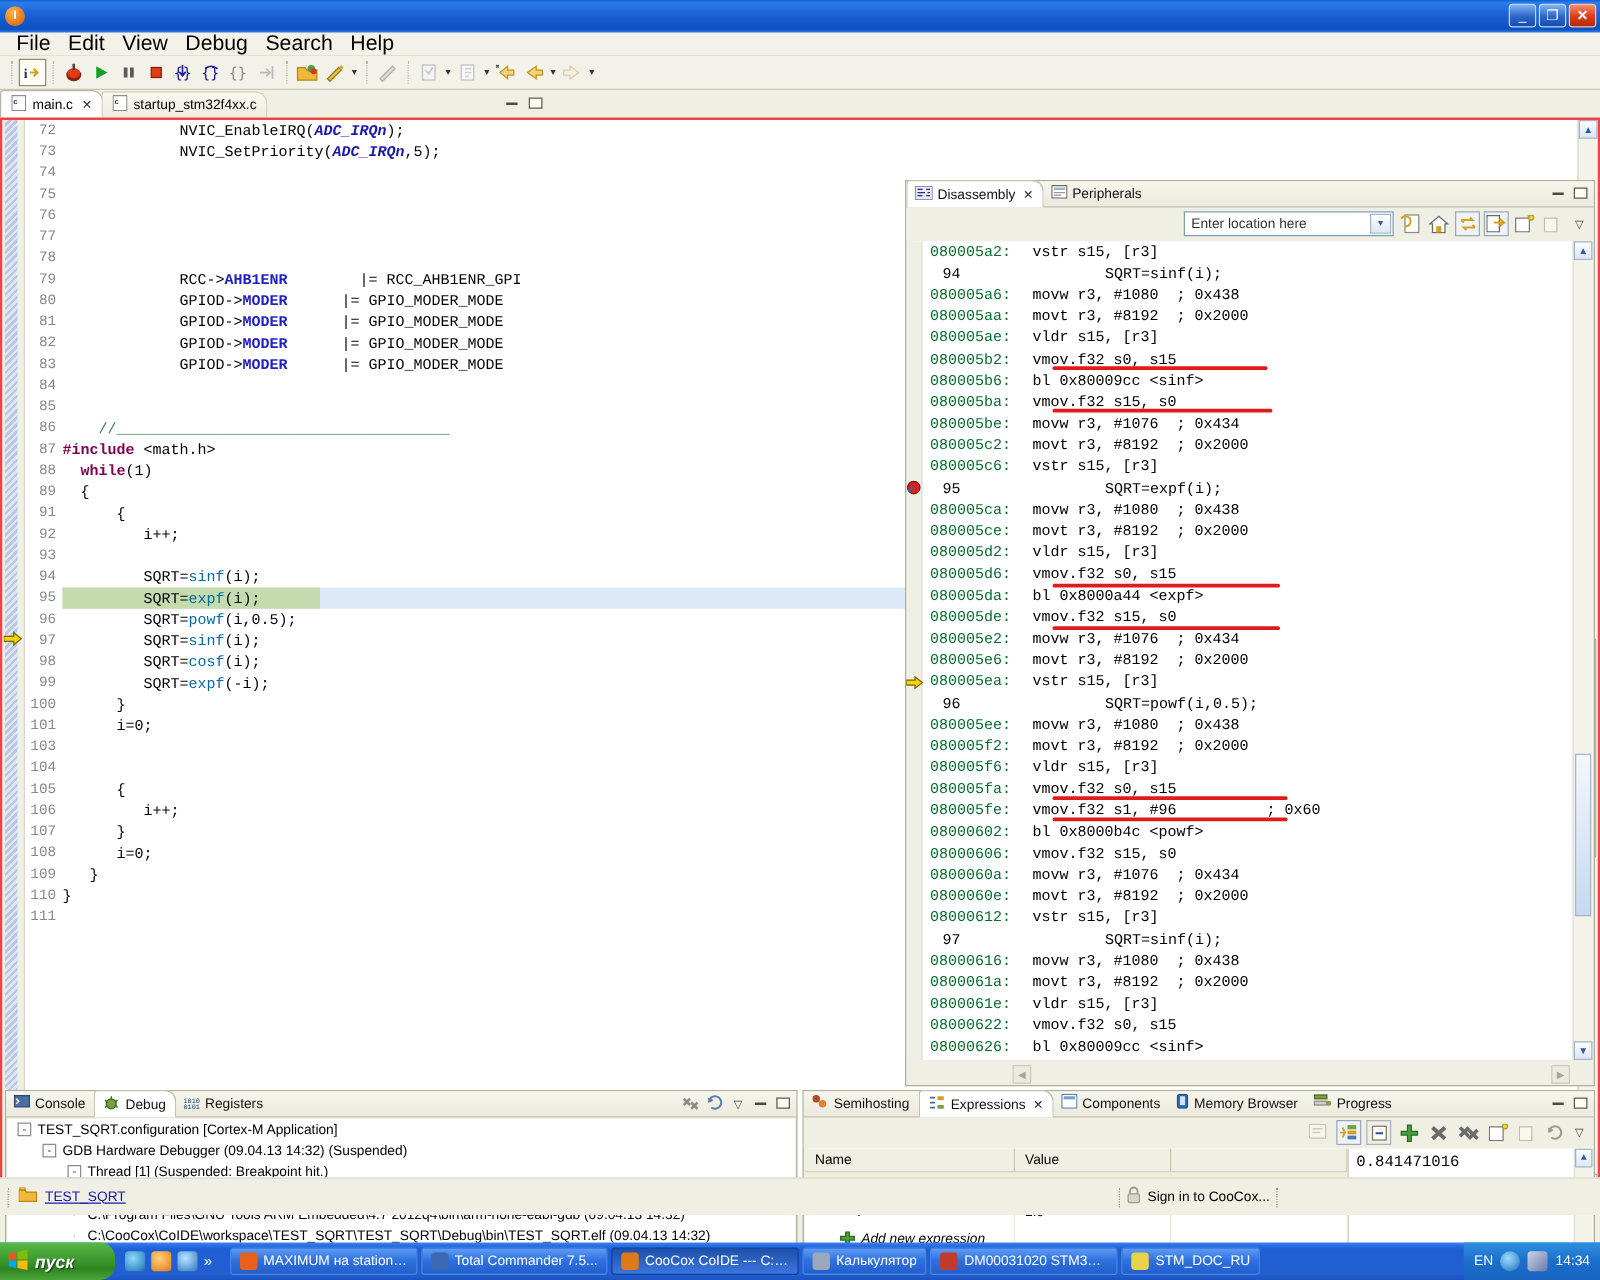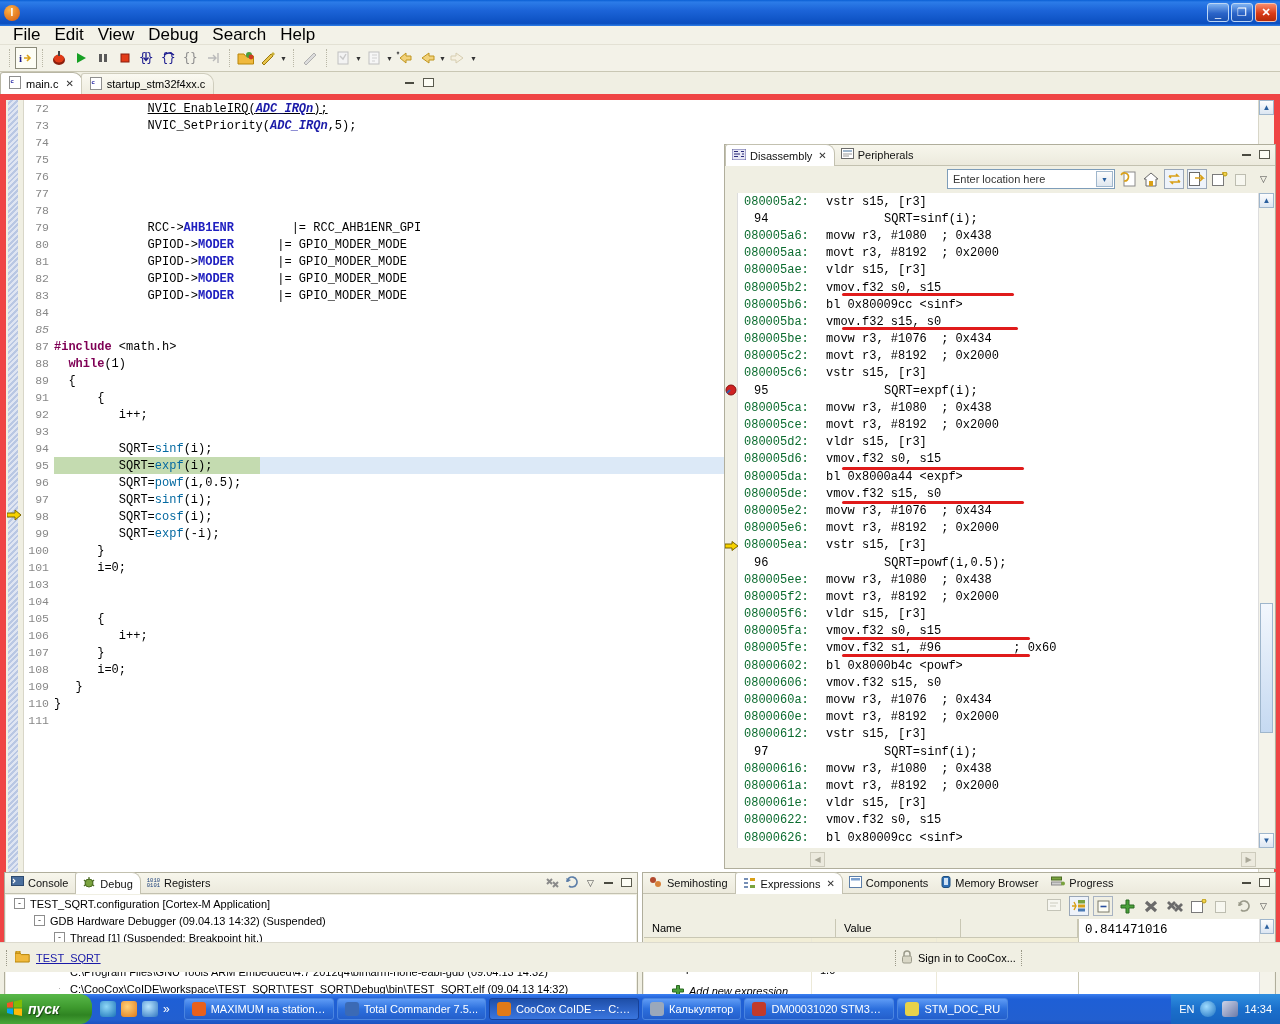--- a/index.html
+++ b/index.html
@@ -115,21 +115,21 @@
           display:flex;align-items:center;justify-content:center; font-size:9px; line-height:9px; color:#333; flex:0 0 auto; }
   .tline { width:11px; height:11px; flex:0 0 auto; color:#aaa; font-size:9px; text-align:center; }
 
   
   #v-editor { left: 282px; top: 72px; width: 438px; height: 725px; border:none; background:transparent; }
   #edtabs { height: 22px; position:relative; display:flex; align-items:flex-end; }
   .etab { height:21px; display:flex;align-items:center;gap:5px; padding:0 8px; font-size:11px; white-space:nowrap; }
   .etab.active { background:#fff; border:1px solid #b8b6a4; border-bottom:none; border-radius:3px 10px 0 0; height:22px; }
   .etab.inactive { background: linear-gradient(180deg,#faf9f1,#eeecdf); border:1px solid #cfcdbd; border-bottom:none; border-radius:3px 10px 0 0; margin-left:-2px;}
   #edtools { position:absolute; right:2px; top:3px; display:flex; gap:4px; }
-  #edbody { position:absolute; left:0; top:22px; right:0; bottom:0; background:#fff; border:6px solid #ef4444; display:flex; }
+  #edbody { position:absolute; left:0; top:22px; right:0; bottom:0; background:#fff; border:2px solid #ef4444; display:flex; }
   #ed-marker { width:18px; background:#f0efe3; border-right:1px solid #d8d6c8; position:relative; }
   #ed-marker .stripe { position:absolute;left:2px;top:0;bottom:0;width:10px;
     background: repeating-linear-gradient(135deg,#dfe5f2 0 2px,#b9c7e3 2px 4px); }
   #ed-code { flex:1; position:relative; overflow:hidden;
     font-family:"Liberation Mono","DejaVu Sans Mono",monospace; font-size:12px; }
   .cline { height:17px; display:flex; align-items:center; position:relative; white-space:pre; }
   .cnum { width:30px; text-align:right; padding-right:5px; color:#888; flex:0 0 auto;
           font-family:"Liberation Mono",monospace; font-size:11.5px; }
   .ctext { flex:1; color:#000; }
   .cline.hl .ctext-bg { position:absolute; left:30px; right:0; top:0; bottom:0; background:#dce9f7; }
@@ -593,34 +593,35 @@
     <div id="edbody">
       <div id="ed-marker">
         <div class="stripe"></div>
         <div style="position:absolute;left:1px;top:408px;width:16px;height:14px;">
           <svg width="16" height="14" viewBox="0 0 16 14">
               <path d="M0 5 h8 V2 l6 5 -6 5 V9 H0 z" fill="#f6d200" stroke="#7a6400" stroke-width="1"></path>
             </svg>
         </div>
       </div>
       <div id="ed-code">
-          <div class="cline"><span class="cnum" style="position: relative; z-index: 2;">72</span><span class="ctext" style="position: relative; z-index: 2; text-decoration: underline;"><span style="display:inline-block;width:93.60000000000001px"></span><span class="">NVIC_EnableIRQ(</span><span class="itl">ADC_IRQn</span><span class="">);</span></span></div>
+          <div class="cline"><span class="cnum" style="position: relative; z-index: 2;">72</span><span class="ctext" style="position: relative; z-index: 2;"><span style="display:inline-block;width:93.60000000000001px"></span><span class="">NVIC_EnableIRQ(</span><span class="itl">ADC_IRQn</span><span class="">);</span></span></div>
           <div class="cline"><span class="cnum" style="position: relative; z-index: 2;">73</span><span class="ctext" style="position: relative; z-index: 2;"><span style="display:inline-block;width:93.60000000000001px"></span><span class="">NVIC_SetPriority(</span><span class="itl">ADC_IRQn</span><span class="">,5);</span></span></div>
           <div class="cline"><span class="cnum" style="position: relative; z-index: 2;">74</span><span class="ctext" style="position: relative; z-index: 2;"><span style="display:inline-block;width:0px"></span></span></div>
           <div class="cline"><span class="cnum" style="position: relative; z-index: 2;">75</span><span class="ctext" style="position: relative; z-index: 2;"><span style="display:inline-block;width:0px"></span></span></div>
           <div class="cline"><span class="cnum" style="position: relative; z-index: 2;">76</span><span class="ctext" style="position: relative; z-index: 2;"><span style="display:inline-block;width:0px"></span></span></div>
           <div class="cline"><span class="cnum" style="position: relative; z-index: 2;">77</span><span class="ctext" style="position: relative; z-index: 2;"><span style="display:inline-block;width:0px"></span></span></div>
           <div class="cline"><span class="cnum" style="position: relative; z-index: 2;">78</span><span class="ctext" style="position: relative; z-index: 2;"><span style="display:inline-block;width:0px"></span></span></div>
           <div class="cline"><span class="cnum" style="position: relative; z-index: 2;">79</span><span class="ctext" style="position: relative; z-index: 2;"><span style="display:inline-block;width:93.60000000000001px"></span><span class="">RCC-&gt;</span><span class="mem">AHB1ENR</span><span class="">        |= RCC_AHB1ENR_GPI</span></span></div>
           <div class="cline"><span class="cnum" style="position: relative; z-index: 2;">80</span><span class="ctext" style="position: relative; z-index: 2;"><span style="display:inline-block;width:93.60000000000001px"></span><span class="">GPIOD-&gt;</span><span class="mem">MODER</span><span class="">      |= GPIO_MODER_MODE</span></span></div>
           <div class="cline"><span class="cnum" style="position: relative; z-index: 2;">81</span><span class="ctext" style="position: relative; z-index: 2;"><span style="display:inline-block;width:93.60000000000001px"></span><span class="">GPIOD-&gt;</span><span class="mem">MODER</span><span class="">      |= GPIO_MODER_MODE</span></span></div>
           <div class="cline"><span class="cnum" style="position: relative; z-index: 2;">82</span><span class="ctext" style="position: relative; z-index: 2;"><span style="display:inline-block;width:93.60000000000001px"></span><span class="">GPIOD-&gt;</span><span class="mem">MODER</span><span class="">      |= GPIO_MODER_MODE</span></span></div>
           <div class="cline"><span class="cnum" style="position: relative; z-index: 2;">83</span><span class="ctext" style="position: relative; z-index: 2;"><span style="display:inline-block;width:93.60000000000001px"></span><span class="">GPIOD-&gt;</span><span class="mem">MODER</span><span class="">      |= GPIO_MODER_MODE</span></span></div>
           <div class="cline"><span class="cnum" style="position: relative; z-index: 2;">84</span><span class="ctext" style="position: relative; z-index: 2;"><span style="display:inline-block;width:0px"></span></span></div>
-          <div class="cline"><span class="cnum" style="position: relative; z-index: 2; font-style: italic;">85</span><span class="ctext" style="position: relative; z-index: 2;"><span style="display:inline-block;width:0px"></span></span></div>
+          <div class="cline"><span class="cnum" style="position: relative; z-index: 2;">85</span><span class="ctext" style="position: relative; z-index: 2;"><span style="display:inline-block;width:0px"></span></span></div>
+          <div class="cline"><span class="cnum" style="position: relative; z-index: 2;">86</span><span class="ctext" style="position: relative; z-index: 2;"><span style="display:inline-block;width:28.8px"></span><span class="cmt">//_____________________________________</span></span></div>
           <div class="cline"><span class="cnum" style="position: relative; z-index: 2;">87</span><span class="ctext" style="position: relative; z-index: 2;"><span style="display:inline-block;width:0px"></span><span class="pp">#include</span><span class=""> &lt;math.h&gt;</span></span></div>
           <div class="cline"><span class="cnum" style="position: relative; z-index: 2;">88</span><span class="ctext" style="position: relative; z-index: 2;"><span style="display:inline-block;width:14.4px"></span><span class="kw">while</span><span class="">(1)</span></span></div>
           <div class="cline"><span class="cnum" style="position: relative; z-index: 2;">89</span><span class="ctext" style="position: relative; z-index: 2;"><span style="display:inline-block;width:14.4px"></span><span class="">{</span></span></div>
           <div class="cline"><span class="cnum" style="position: relative; z-index: 2;">91</span><span class="ctext" style="position: relative; z-index: 2;"><span style="display:inline-block;width:43.2px"></span><span class="">{</span></span></div>
           <div class="cline"><span class="cnum" style="position: relative; z-index: 2;">92</span><span class="ctext" style="position: relative; z-index: 2;"><span style="display:inline-block;width:64.8px"></span><span class="">i++;</span></span></div>
           <div class="cline"><span class="cnum" style="position: relative; z-index: 2;">93</span><span class="ctext" style="position: relative; z-index: 2;"><span style="display:inline-block;width:0px"></span></span></div>
           <div class="cline"><span class="cnum" style="position: relative; z-index: 2;">94</span><span class="ctext" style="position: relative; z-index: 2;"><span style="display:inline-block;width:64.8px"></span><span class="">SQRT=</span><span class="fnb">sinf</span><span class="">(i);</span></span></div>
           <div class="cline hl"><div class="ctext-bg"></div><div class="hlgreen"></div><span class="cnum" style="position: relative; z-index: 2;">95</span><span class="ctext" style="position: relative; z-index: 2;"><span style="display:inline-block;width:64.8px"></span><span class="">SQRT=</span><span class="fnb">expf</span><span class="">(i);</span></span></div>
           <div class="cline"><span class="cnum" style="position: relative; z-index: 2;">96</span><span class="ctext" style="position: relative; z-index: 2;"><span style="display:inline-block;width:64.8px"></span><span class="">SQRT=</span><span class="fnb">powf</span><span class="">(i,0.5);</span></span></div>
           <div class="cline"><span class="cnum" style="position: relative; z-index: 2;">97</span><span class="ctext" style="position: relative; z-index: 2;"><span style="display:inline-block;width:64.8px"></span><span class="">SQRT=</span><span class="fnb">sinf</span><span class="">(i);</span></span></div>
@@ -990,21 +991,21 @@
         <svg width="15" height="13" viewBox="0 0 15 13">
             <path d="M2 6 a5 5 0 1 1 2 4" stroke="#9a9a8a" stroke-width="1.6" fill="none"></path>
             <path d="M1 2 l2 4 3 -2" fill="#9a9a8a"></path>
           </svg>
       </div>
       <div class="vt-ic">▽</div>
     </div>
     <div id="expr-main">
       <div id="expr-table">
         <div class="ehead">
-          <div class="ehc" style="width:192px">Name</div>
+          <div class="ehc" style="width:168px">Name</div>
           <div class="ehc" style="width:125px">Value</div>
           <div class="ehc" style="flex:1"></div>
         </div>
         <div id="expr-rows">
             <div class="erow alt">
               <div class="ec" style="width:168px">
                 <span style="margin-left:30px;">"SQRT"</span>
               </div>
               <div class="ec" style="width:125px">
                 <span>0.841471</span>

